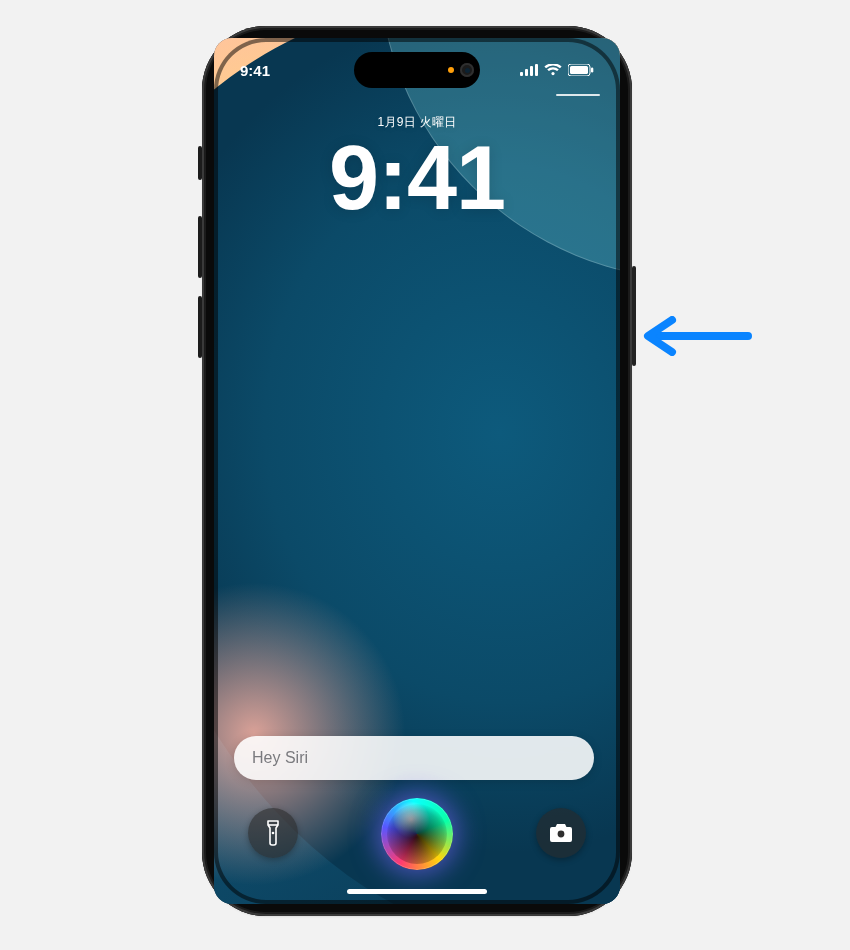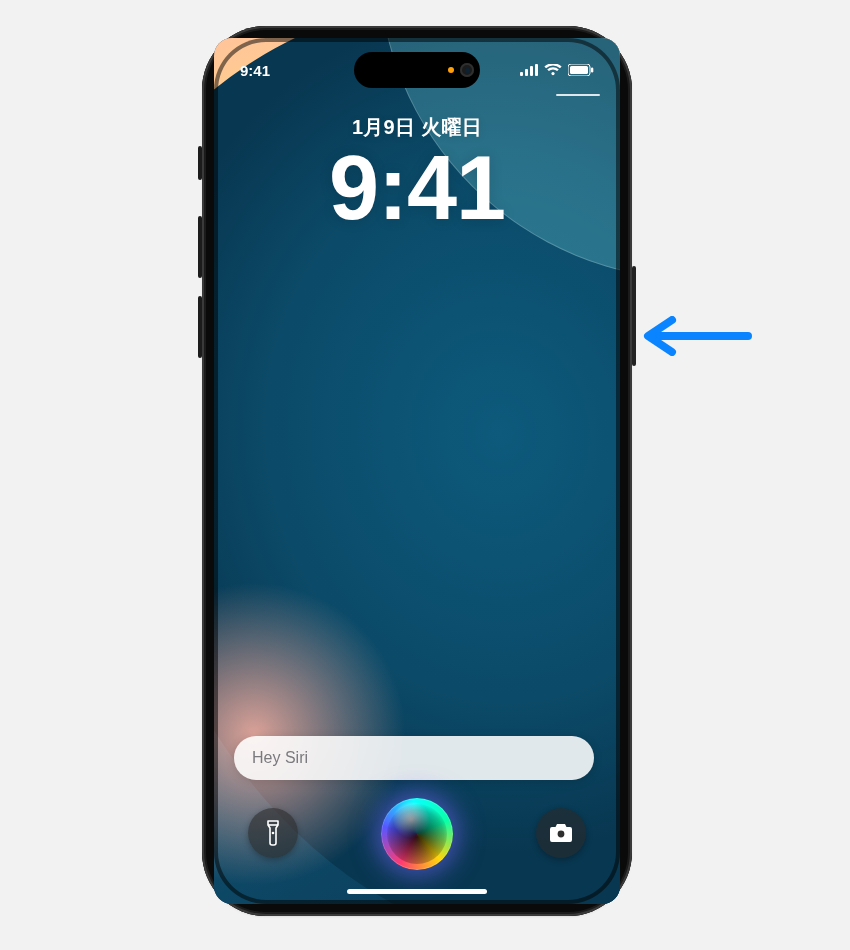--- a/index.html
+++ b/index.html
@@ -138,21 +138,21 @@
   .status-right svg { display:block; }
   .status-right .underline { position:absolute; right:20px; top:42px; width:44px; height:2px; background:rgba(255,255,255,.85); border-radius:2px;}
 
   
   .lockhead {
     position:absolute; top:76px; left:0; right:0;
     text-align:center;
     color:#fff;
     z-index:4;
   }
-  .lockhead .date { font-size:20px; font-weight:700; letter-spacing:.3px; text-shadow:0 1px 8px rgba(0,0,0,.12);}
+  .lockhead .date { font-size:12px; font-weight:400; letter-spacing:.3px; text-shadow:0 1px 8px rgba(0,0,0,.12);}
   .lockhead .time { font-size:90px; font-weight:700; line-height:1; margin-top:2px; letter-spacing:-1px; text-shadow:0 1px 14px rgba(0,0,0,.14);}
 
   
   .siri-pill {
     position:absolute;
     left:20px; right:26px; bottom:124px;
     height:44px;
     background:rgba(255,255,255,.88);
     backdrop-filter: blur(8px);
     border-radius:22px;

